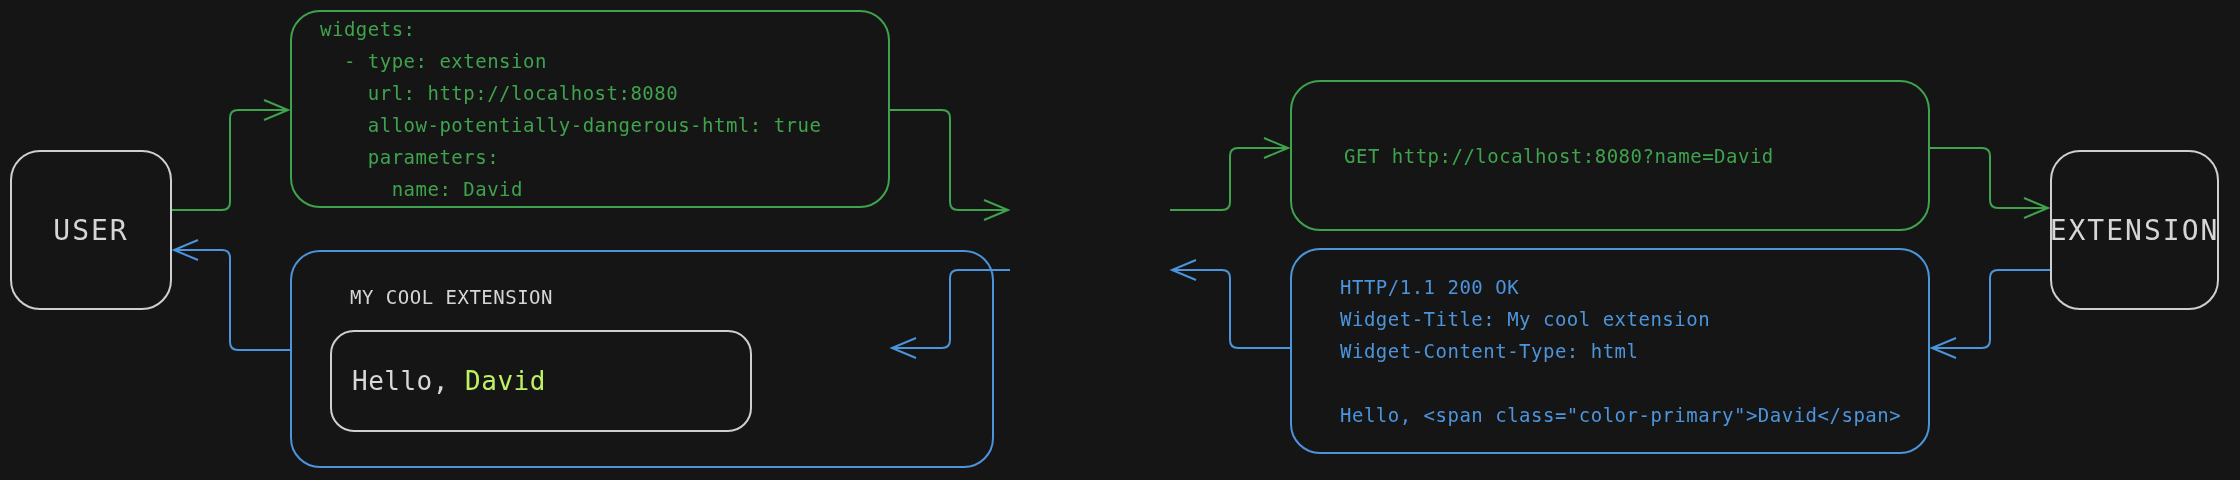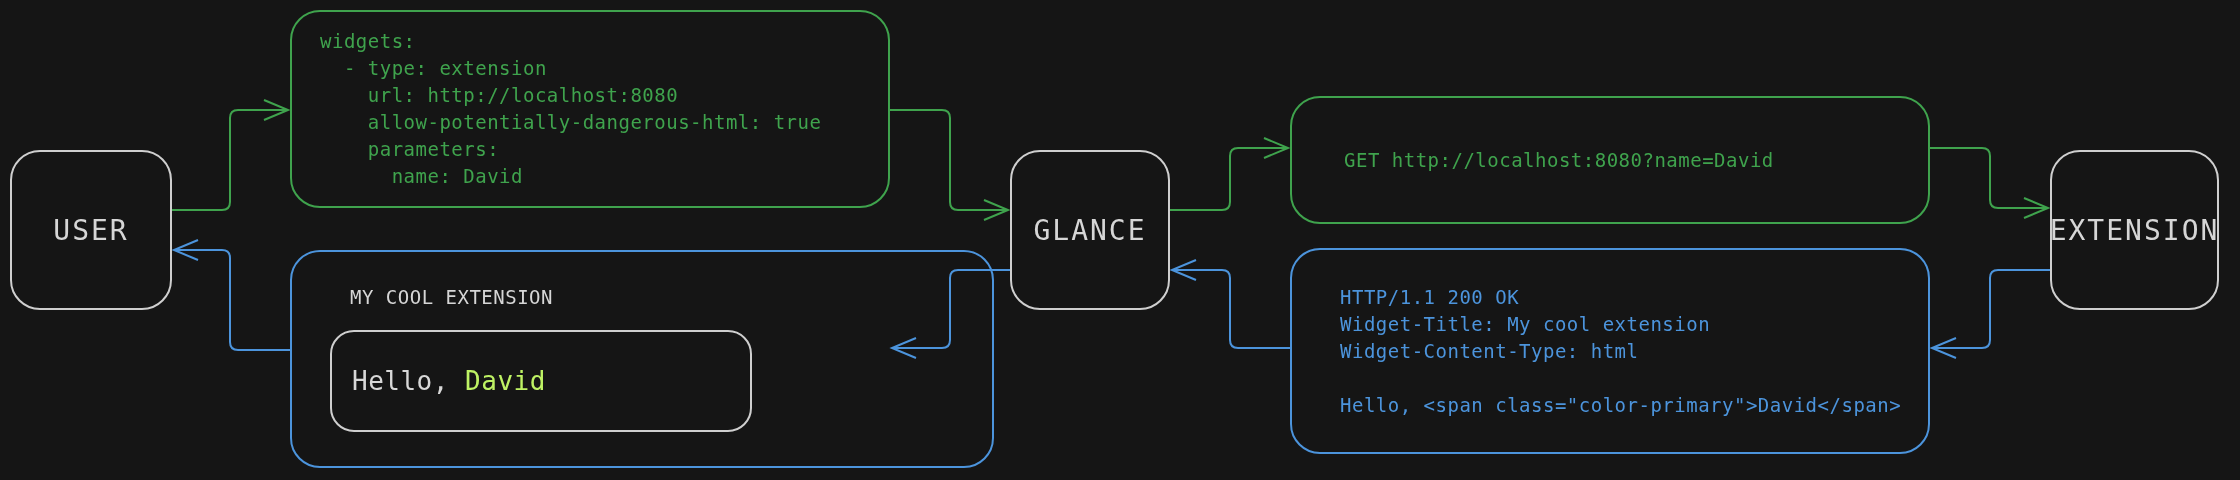--- a/index.html
+++ b/index.html
@@ -26,21 +26,21 @@
   .codebox{
     position:absolute;
     border-radius:30px;
     box-sizing:border-box;
     display:flex;align-items:center;
   }
   .codebox.green{border:2px solid #3fa34d;color:#3fa34d;}
   .codebox.blue{border:2px solid #4c94dc;color:#4c94dc;}
   .code{
     white-space:pre;
-    font-size:19px;line-height:27px;
+    font-size:19px;line-height:32px;
     letter-spacing:0.5px;
   }
   .widget-title{
     position:absolute;left:58px;top:34px;
     color:#d6d6d6;font-size:19px;letter-spacing:0.5px;
   }
   .inner-box{
     position:absolute;left:38px;top:78px;
     width:422px;height:102px;
     border:2px solid #cfcfcf;border-radius:24px;
@@ -91,38 +91,35 @@
     <g>
       <path class="b" d="M 290 350 H 238 Q 230 350 230 342 V 258 Q 230 250 222 250 H 174"></path>
       <path class="b" d="M 198 240 L 174 250 L 198 260"></path>
     </g>
   </svg>
 
   <div class="node" style="left:10px;top:150px;width:162px;height:160px;">
     <span>USER</span>
   </div>
 
-  <div class="node" style="left:1010px;top:150px;width:160px;height:160px;">
-    <span>GLANCE</span>
-  </div>
 
   <div class="node" style="left:2050px;top:150px;width:169px;height:160px;">
     <span>EXTENSION</span>
   </div>
 
   <div class="codebox green" style="left:290px;top:10px;width:600px;height:198px;padding-left:28px;">
     <div class="code">widgets:
   - type: extension
     url: http://localhost:8080
     allow-potentially-dangerous-html: true
     parameters:
       name: David</div>
   </div>
 
-  <div class="codebox green" style="left:1290px;top:96px;width:640px;height:128px;padding-left:52px;">
+  <div class="codebox green" style="left:1290px;top:80px;width:640px;height:151px;padding-left:52px;">
     <div class="code">GET http://localhost:8080?name=David</div>
   </div>
 
   <div class="codebox blue" style="left:1290px;top:248px;width:640px;height:206px;padding-left:48px;">
     <div class="code">HTTP/1.1 200 OK
 Widget-Title: My cool extension
 Widget-Content-Type: html
 
 Hello, &lt;span class="color-primary"&gt;David&lt;/span&gt;</div>
   </div>

